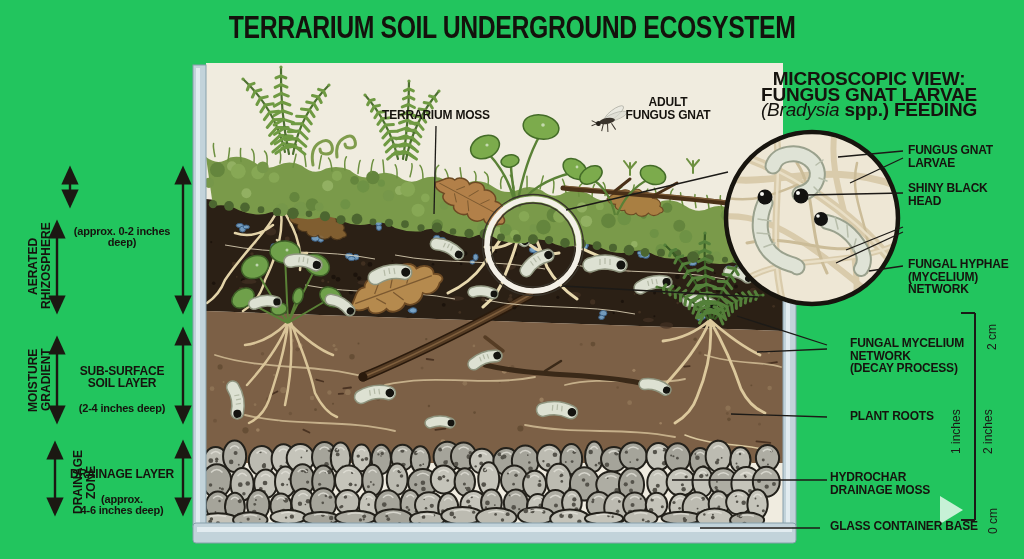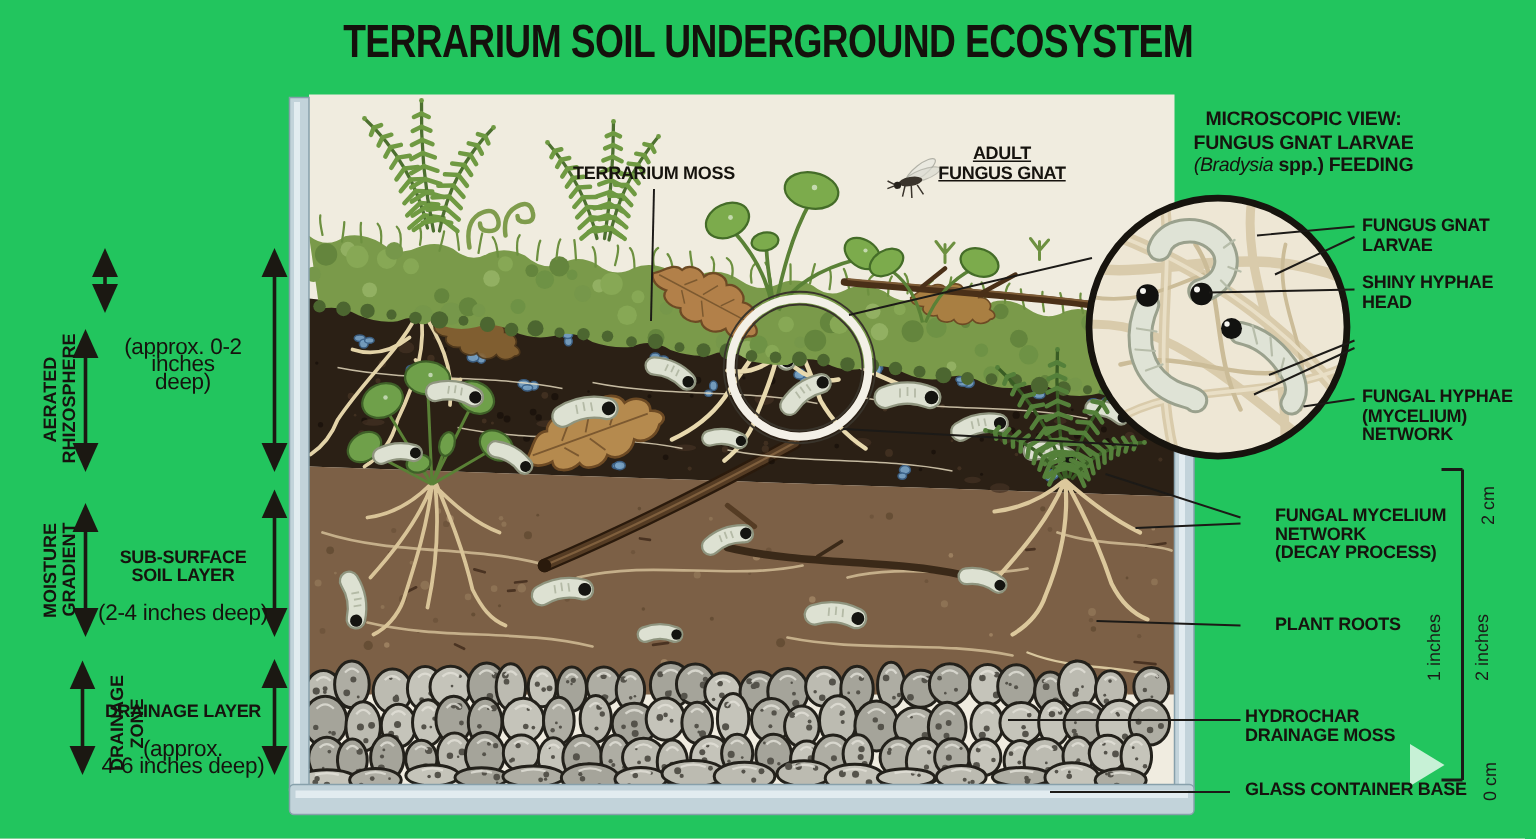--- a/index.html
+++ b/index.html
@@ -2,30 +2,30 @@
 <html><head>
 <meta charset="utf-8">
 <style>
   html,body{margin:0;padding:0;background:#d8d4c8;}
   .canvas{position:relative;width:1024px;height:559px;background:#22c55e;overflow:hidden;
           font-family:"Liberation Sans",sans-serif;color:#16130e;}
   .abs{position:absolute;}
   .lbl{position:absolute;font-weight:bold;font-size:12px;line-height:12.5px;
        white-space:pre-line;color:#16130e;letter-spacing:-0.2px;}
   .ctr{text-align:center;}
-  .sub{font-weight:normal;font-size:15px;line-height:11.5px;margin-top:1px;letter-spacing:-0.2px;}
+  .sub{font-weight:bold;font-size:11px;line-height:11.5px;margin-top:1px;letter-spacing:-0.2px;}
   .rot{position:absolute;font-weight:bold;font-size:12px;line-height:13px;white-space:pre-line;
        writing-mode:vertical-rl;transform:rotate(180deg);text-align:center;letter-spacing:0;}
   .scalelbl{position:absolute;font-weight:normal;font-size:12px;color:#1b1a17;
        writing-mode:vertical-rl;transform:rotate(180deg);white-space:nowrap;}
   .title{position:absolute;top:10px;left:0;right:0;text-align:center;}
   .title span{display:inline-block;font-weight:bold;font-size:31px;color:#14110c;
        transform:scaleX(0.8);transform-origin:center;letter-spacing:-0.5px;white-space:nowrap;}
   .mv{position:absolute;left:740px;top:71px;width:258px;text-align:center;font-weight:bold;
-      font-size:13px;line-height:15.5px;letter-spacing:-0.2px;}
+      font-size:19px;line-height:15.5px;letter-spacing:-0.2px;}
   .mv .it{font-style:italic;font-weight:normal;}
   svg{position:absolute;}
 </style>
 </head>
 <body>
 
 <div class="canvas">
 
   <div class="title"><span>TERRARIUM SOIL UNDERGROUND ECOSYSTEM</span></div>
 
@@ -1421,32 +1421,32 @@
 SOIL LAYER</div>
     <div class="sub">(2-4 inches deep)</div>
   </div>
   <div class="lbl ctr" style="left:64px;top:455px;width:116px;">
     <div>DRAINAGE LAYER</div>
     <div class="sub">(approx.
 4-6 inches deep)</div>
   </div>
 
   <div class="lbl ctr" style="left:376px;top:109px;width:120px;">TERRARIUM MOSS</div>
-  <div class="lbl ctr" style="left:622px;top:96px;width:92px;text-decoration:underline;">ADULT
+  <div class="lbl ctr" style="left:622px;top:96px;width:92px;">ADULT
 FUNGUS GNAT</div>
 
   <div class="mv">
     <div>MICROSCOPIC VIEW:</div>
     <div>FUNGUS GNAT LARVAE</div>
     <div><span class="it">(</span><span class="it">Bradysia</span><span> spp.) FEEDING</span></div>
   </div>
 
   <div class="lbl" style="left:908px;top:144px;width:110px;">FUNGUS GNAT
 LARVAE</div>
-  <div class="lbl" style="left:908px;top:182px;width:110px;">SHINY HYPHAE
+  <div class="lbl" style="left:908px;top:182px;width:110px;">SHINY BLACK
 HEAD</div>
   <div class="lbl" style="left:908px;top:258px;width:112px;">FUNGAL HYPHAE
 (MYCELIUM)
 NETWORK</div>
 
   <div class="lbl" style="left:830px;top:337px;width:160px;margin-left:20px;">FUNGAL MYCELIUM
 NETWORK
 (DECAY PROCESS)</div>
   <div class="lbl" style="left:830px;top:410px;width:160px;margin-left:20px;">PLANT ROOTS</div>
   <div class="lbl" style="left:830px;top:471px;width:160px;">HYDROCHAR

